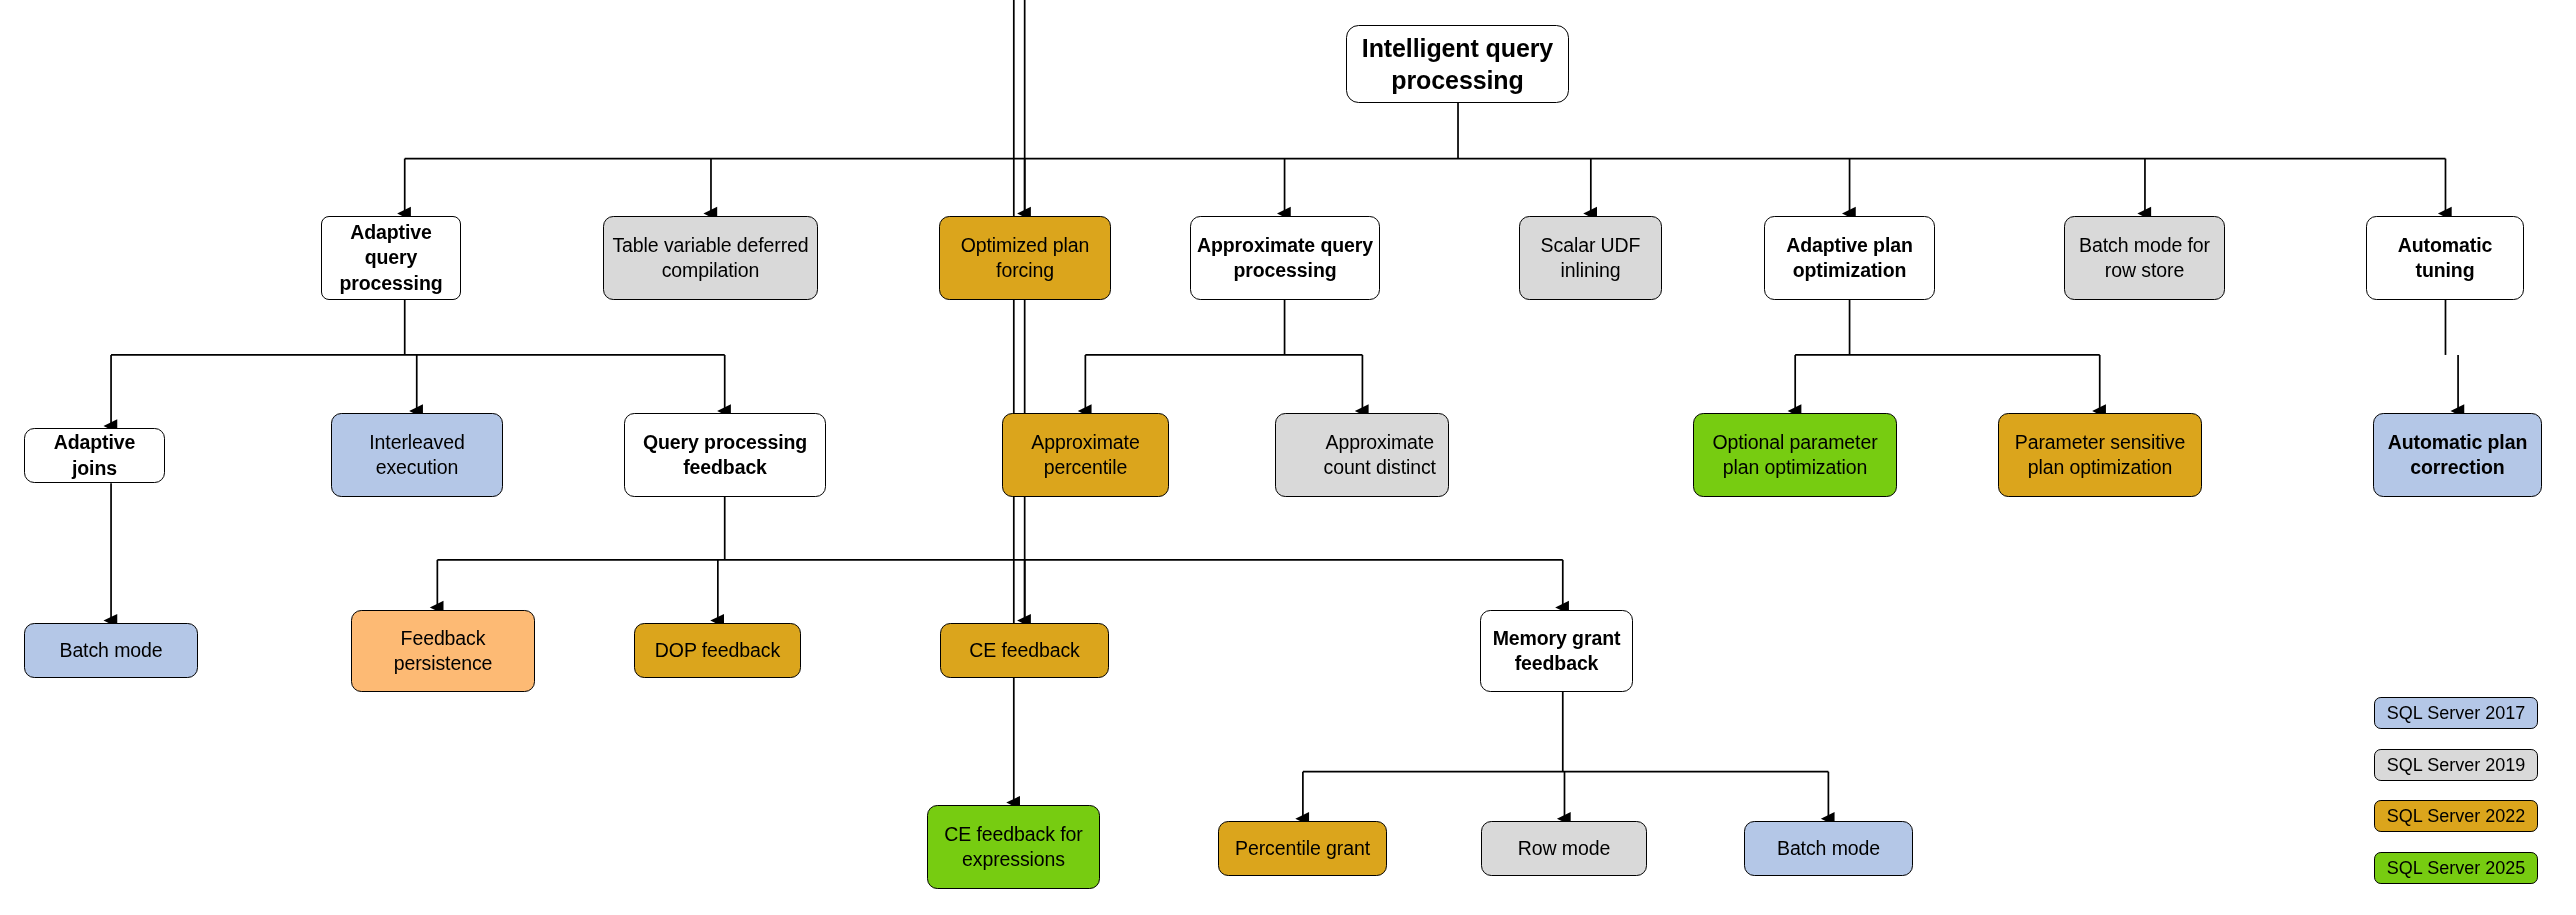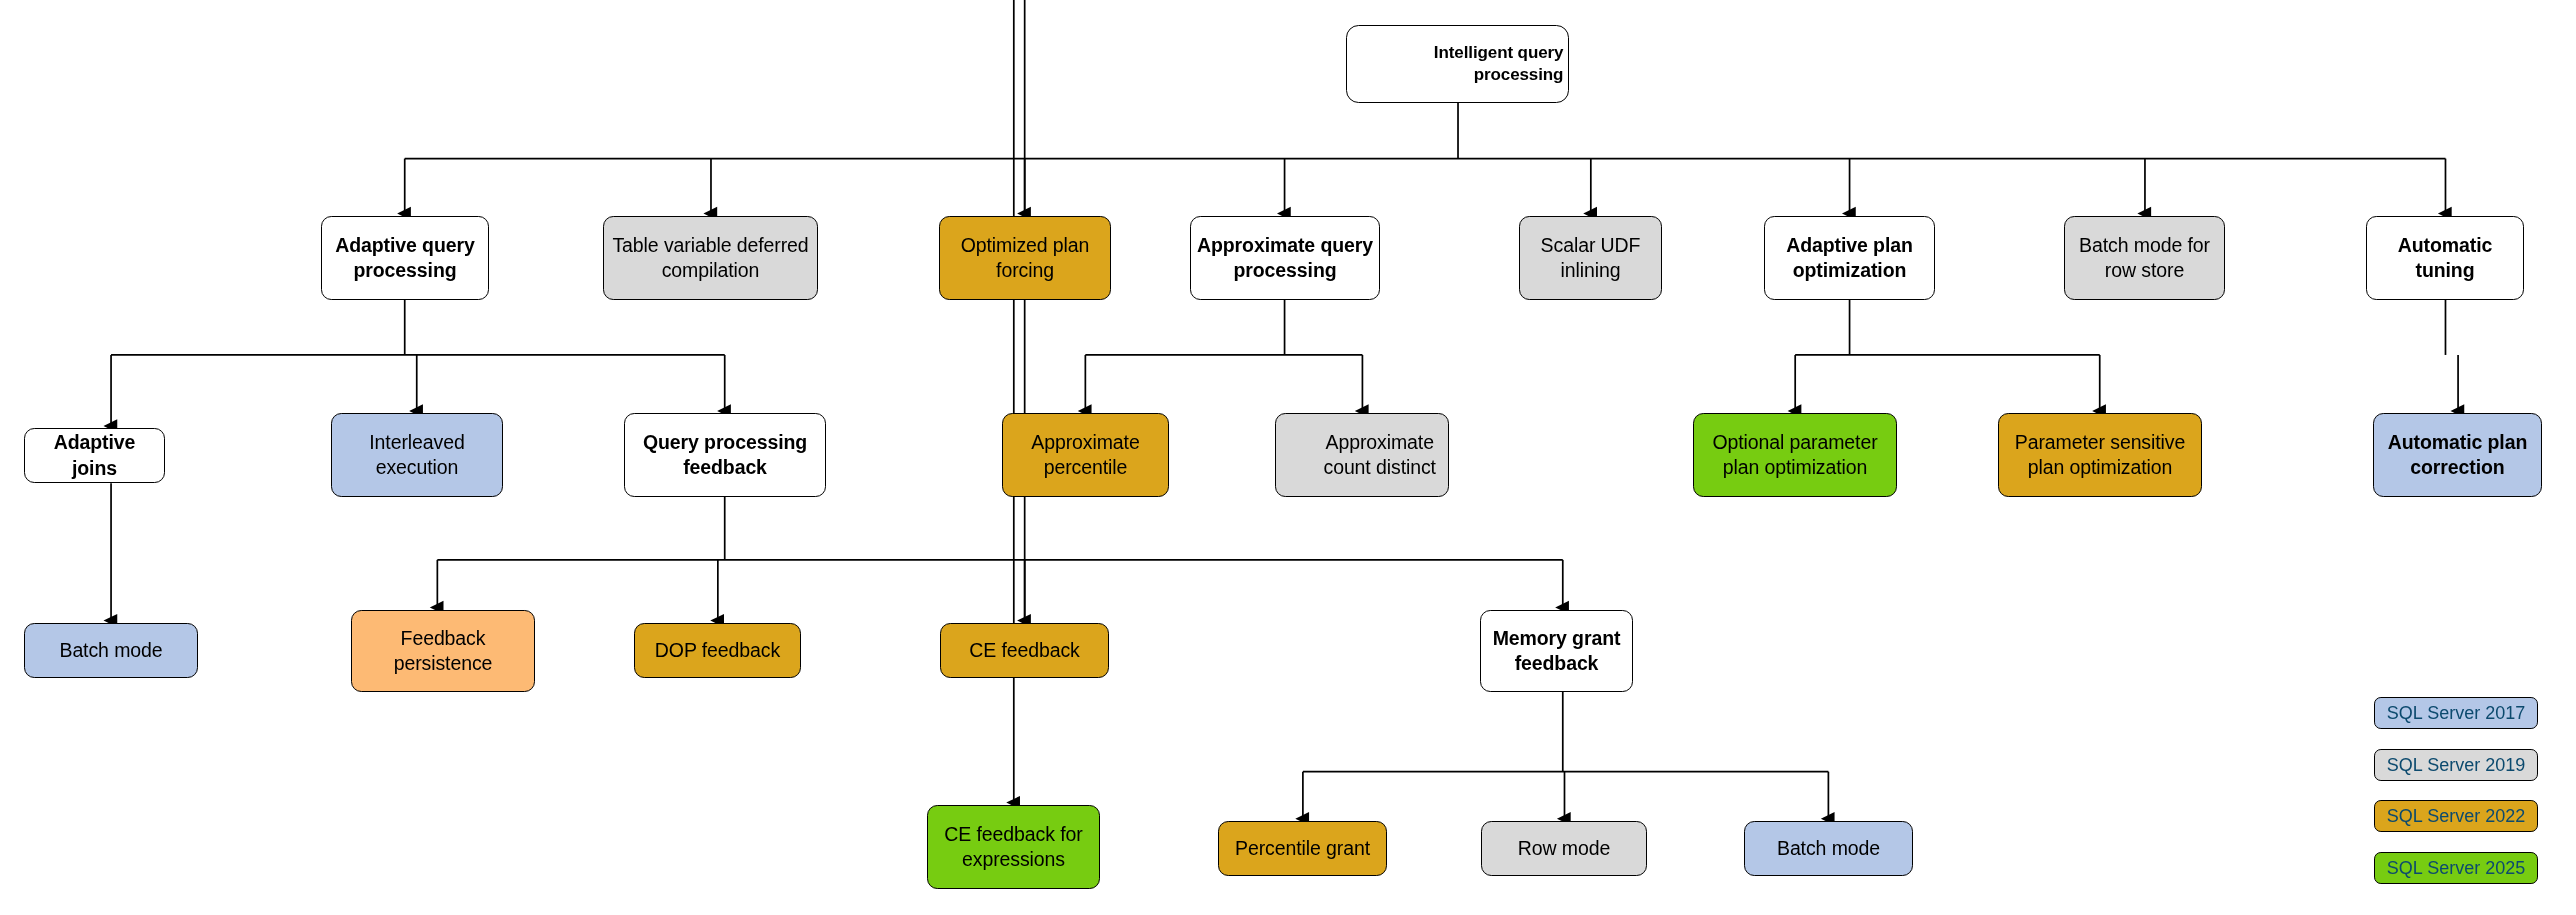--- a/index.html
+++ b/index.html
@@ -22,34 +22,34 @@
     justify-content:center;
     text-align:center;
     color:#000000;
     font-size:19.5px;
     line-height:1.30;
     font-family:"Liberation Sans", sans-serif;
     font-stretch:condensed;
     letter-spacing:-0.1px;
     padding:2.3px 4.6px;
   }
-  .node.root{font-weight:bold;font-size:17px;border-radius:12.6px;text-align:right;}
+  .node.root{font-weight:bold;font-size:25px;border-radius:12.6px;}
   .node.bold{font-weight:bold;}
   .node .lbl{display:block;width:100%;}
   .legend-item{
     position:absolute;
     box-sizing:border-box;
     border:1.1px solid #000000;
     border-radius:6.9px;
     display:flex;
     align-items:center;
     justify-content:center;
     font-family:"Liberation Sans", sans-serif;
     font-size:18px;
-    color:#0c4a6e;
+    color:#000000;
     background:#ffffff;
   }
 </style>
 </head>
 <body>
 
 <div id="stage">
 
   <svg id="edges" viewBox="0 0 4500 1600">
     <defs>
@@ -99,21 +99,21 @@
         <path d="M2276,1348 L2276,1430" marker-end="url(#ah)"></path>
         <path d="M2733,1348 L2733,1430" marker-end="url(#ah)"></path>
         <path d="M3194,1348 L3194,1430" marker-end="url(#ah)"></path>
       </g>
   </svg>
 
   <div id="node-layer">
       <div class="node root bold" style="left: 1346px; top: 25px; width: 223px; height: 78px; background: rgb(255, 255, 255);">
         <span class="lbl">Intelligent query processing</span>
       </div>
-      <div class="node bold" style="left: 321px; top: 216px; width: 168px; height: 84px; background: rgb(255, 255, 255);">
+      <div class="node bold" style="left: 321px; top: 216px; width: 140px; height: 84px; background: rgb(255, 255, 255); border-radius: 8px;">
         <span class="lbl">Adaptive query processing</span>
       </div>
       <div class="node" style="left: 603px; top: 216px; width: 215px; height: 84px; background: rgb(217, 217, 217);">
         <span class="lbl">Table variable deferred compilation</span>
       </div>
       <div class="node" style="left: 939px; top: 216px; width: 172px; height: 84px; background: rgb(219, 165, 28);">
         <span class="lbl">Optimized plan forcing</span>
       </div>
       <div class="node bold" style="left: 1190px; top: 216px; width: 190px; height: 84px; background: rgb(255, 255, 255);">
         <span class="lbl">Approximate query processing</span>

